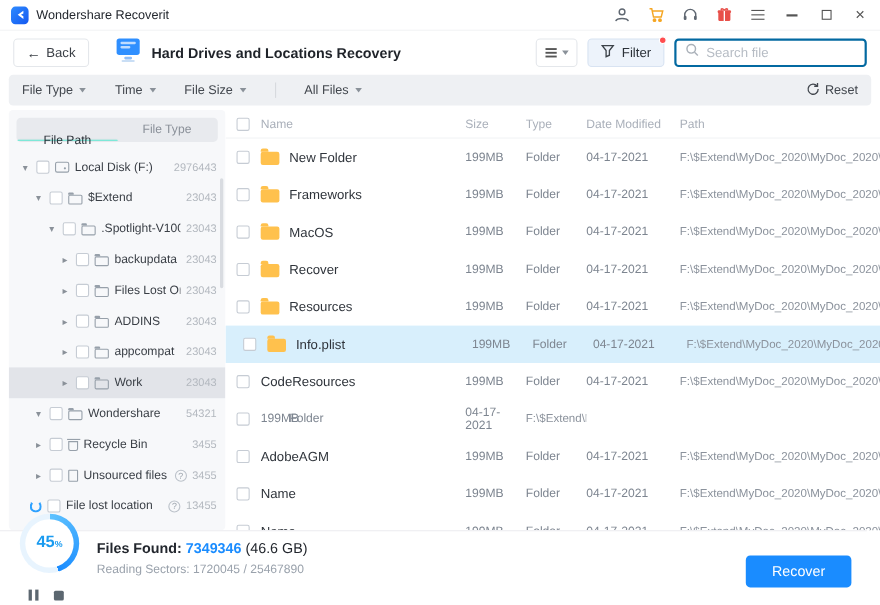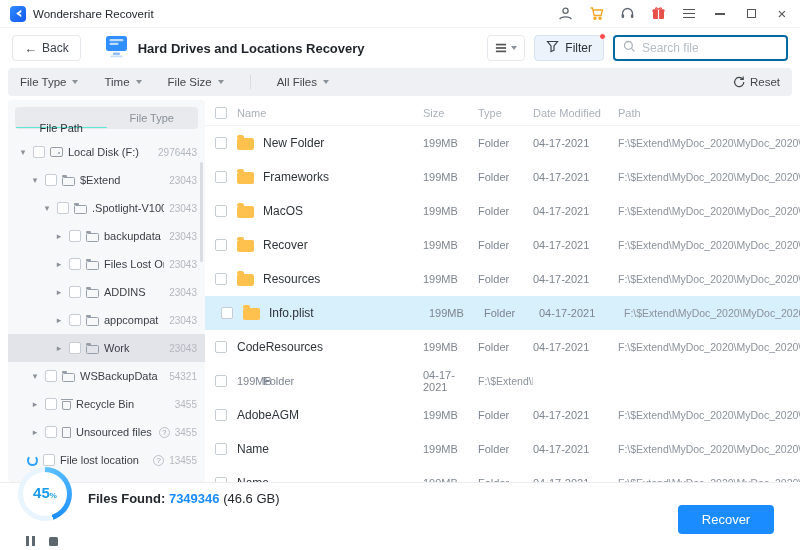--- a/index.html
+++ b/index.html
@@ -316,21 +316,21 @@
     <span class="ar col"></span>
     <span class="cb"></span>
     <span class="ic ic-folder-o"></span>
     <span class="tlabel">Work</span>
     <span class="tcount">23043</span>
   </div>
   <div class="tree-item lvl1">
     <span class="ar exp"></span>
     <span class="cb"></span>
     <span class="ic ic-folder-o"></span>
-    <span class="tlabel">WSBackupData</span>
+    <span class="tlabel">Wondershare</span>
     <span class="tcount">54321</span>
   </div>
   <div class="tree-item lvl1">
     <span class="ar col"></span>
     <span class="cb"></span>
     <span class="ic ic-trash"></span>
     <span class="tlabel">Recycle Bin</span>
     <span class="tcount">3455</span>
   </div>
   <div class="tree-item lvl1">
@@ -462,20 +462,21 @@
     <div class="ring-inner">
       <span class="pct">45</span>
       <span class="pctsign">%</span>
     </div>
   </div>
   <div class="ffline">
     <span class="lbl">Files Found:</span>
     <span class="cnt">7349346</span>
     <span>(46.6 GB)</span>
   </div>
+  <div class="rsline">Reading Sectors: 1720045 / 25467890</div>
   <button class="recoverbtn">Recover</button>
   <div class="scanctrl">
     <span class="pauseico">
         <i></i>
         <i></i>
       </span>
     <span class="stopico"></span>
   </div>
 </div>
 

